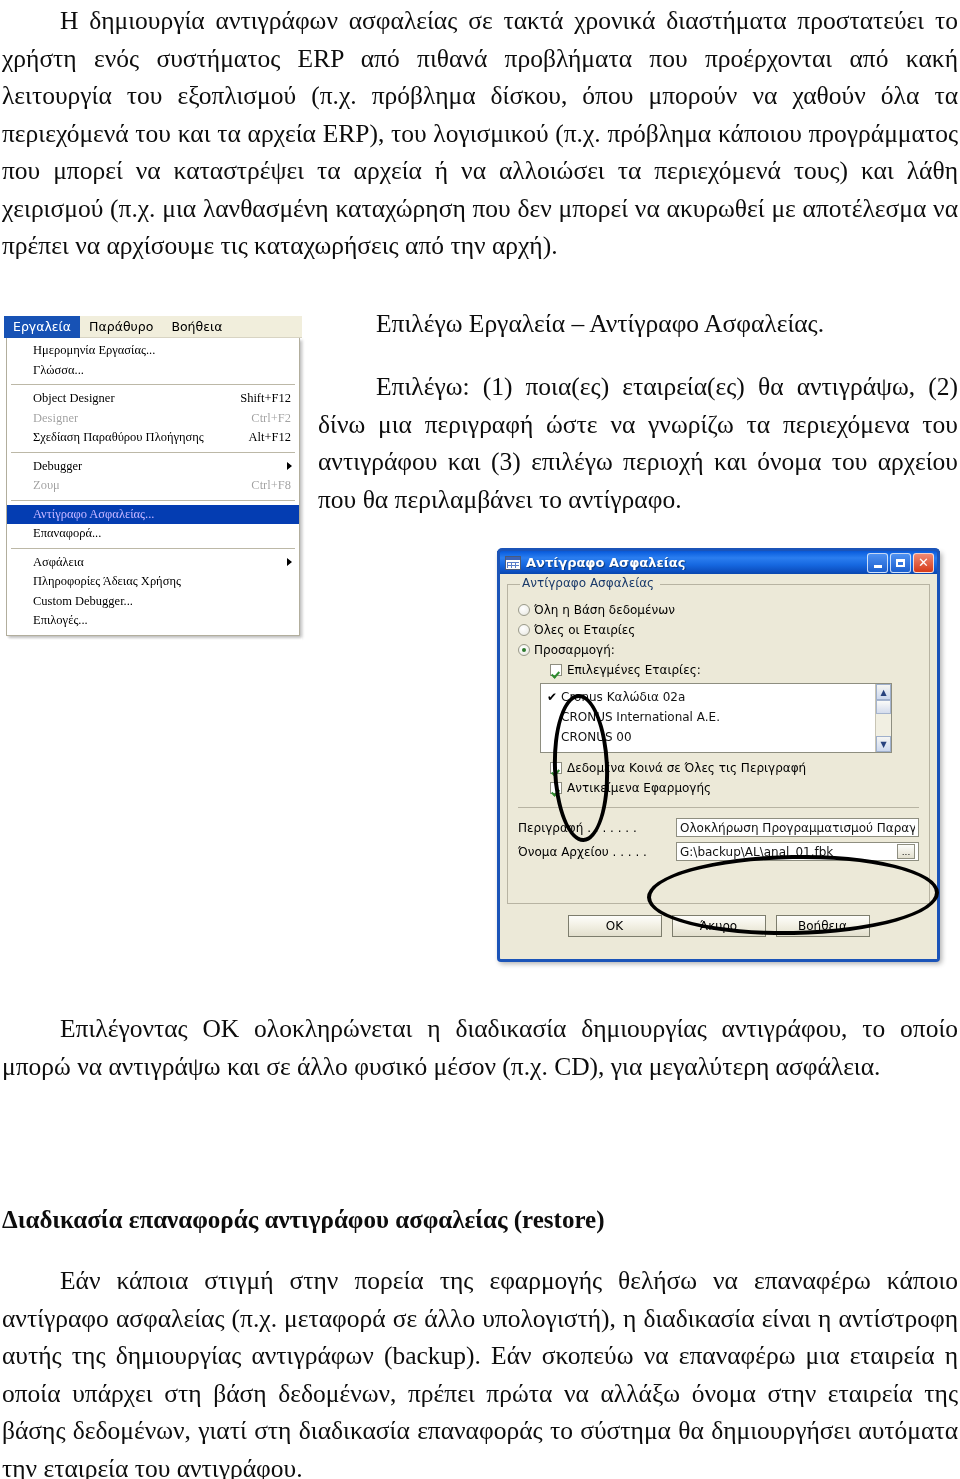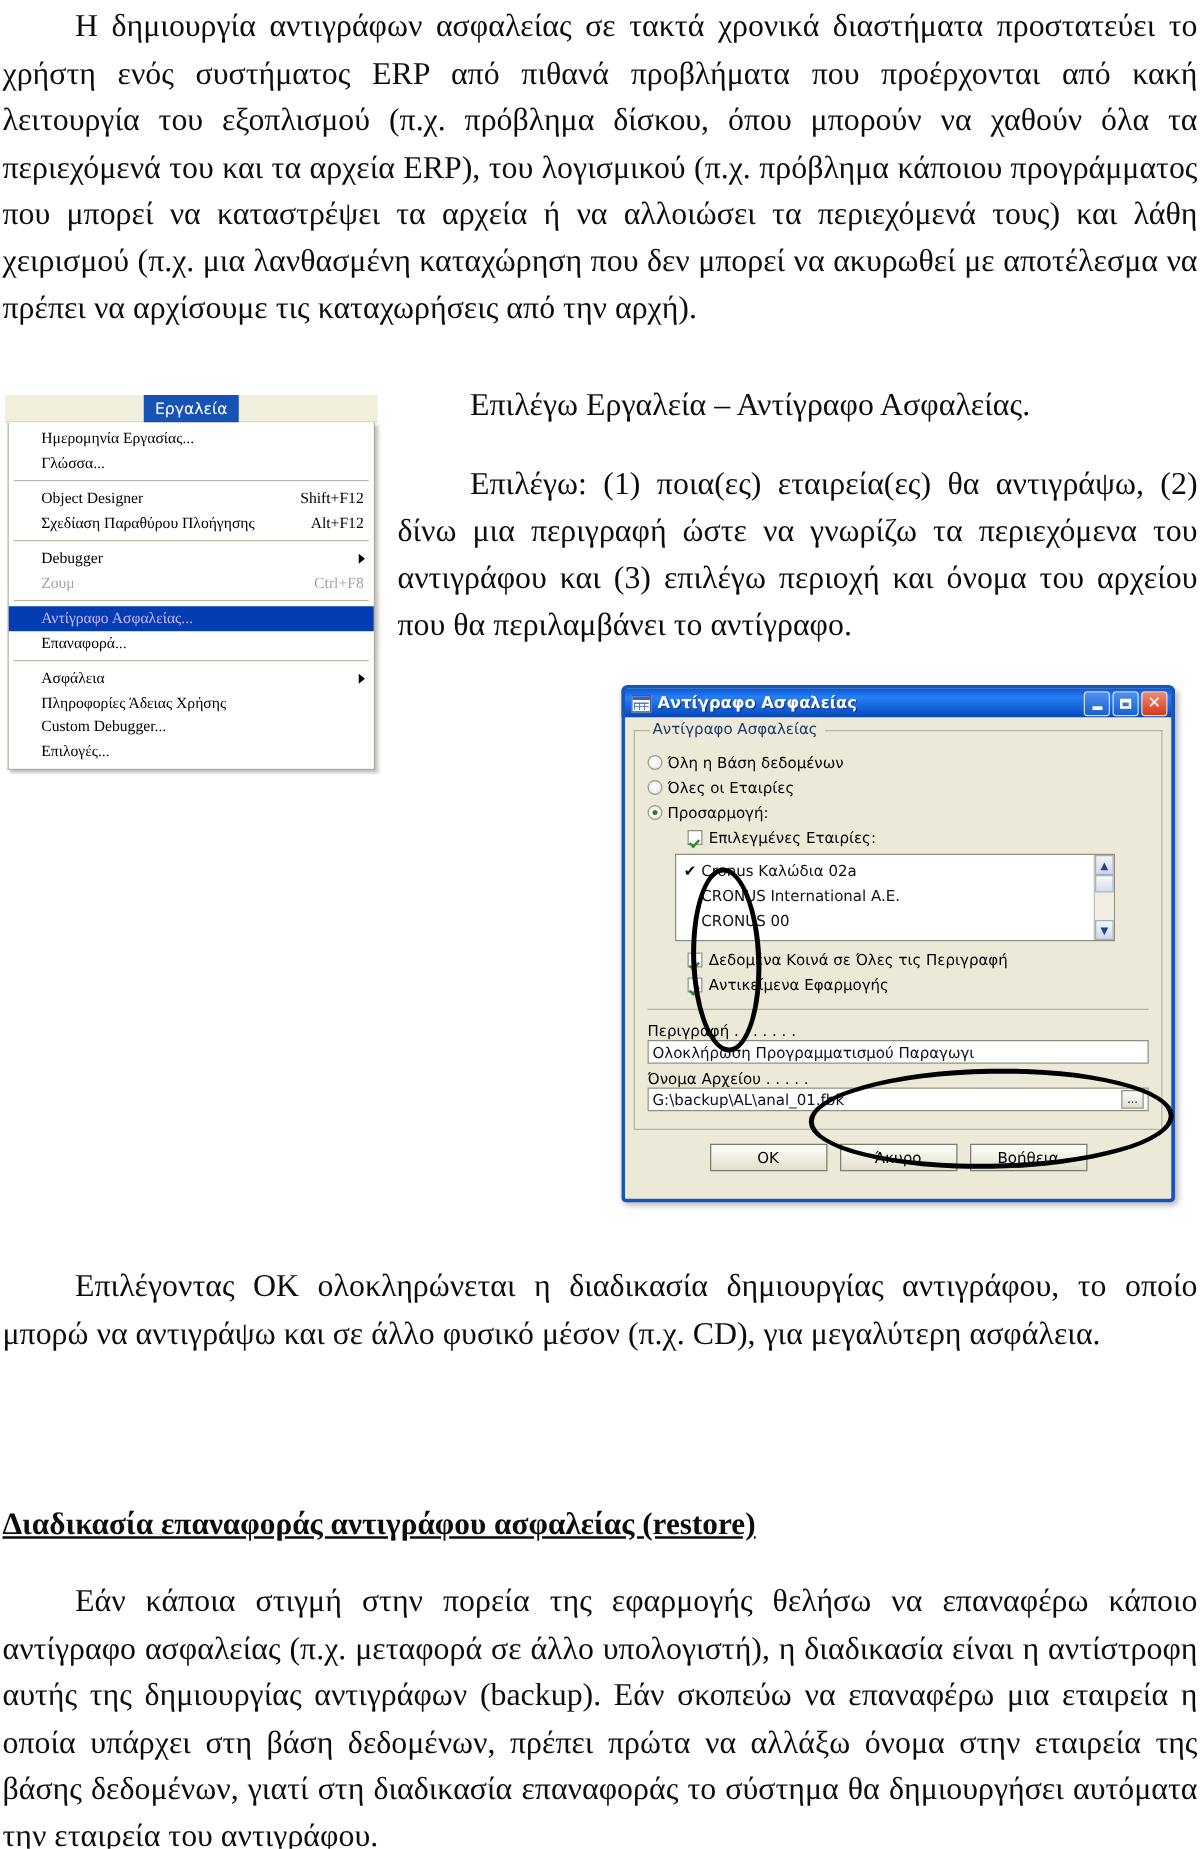--- a/index.html
+++ b/index.html
@@ -18,21 +18,21 @@
 
   
   .doc-para {
     position: absolute;
     text-align: justify;
     font-size: 25.5px;
     line-height: 37.5px;
     color: #0d0d0d;
   }
   .doc-para.indent { text-indent: 58px; }
-  .doc-para.bold { font-weight: bold; text-decoration: underline; }
+  .doc-para.bold { font-weight: bold; }
 
   #para-intro   { left: 2px;  top: 2px;   width: 956px; }
   #para-select1 { left: 318px; top: 305px; width: 640px; }
   #para-select2 { left: 318px; top: 368px; width: 640px; }
   #para-ok      { left: 2px;  top: 1010px; width: 956px; }
   #heading-restore { left: 2px; top: 1201px; width: 956px; font-size: 25px; }
   #para-restore { left: 2px;  top: 1262px; width: 956px; }
 
   
   #menu-shot {
@@ -46,21 +46,20 @@
     filter: contrast(1.05);
   }
   .menubar {
     height: 21px;
     background: #ece9d8;
     display: flex;
     align-items: center;
     font-size: 12.5px;
     color: #000;
     border-bottom: 1px solid #d7d3c3;
-    flex-direction: column;
   }
   .menubar-item {
     padding: 3px 9px 4px 9px;
     white-space: nowrap;
   }
   .menubar-item.active {
     background: #1c54b2;
     color: #ffffff;
   }
   .menu-popup {
@@ -305,24 +304,24 @@
   }
   .sb-track { flex: 1 1 auto; }
 
   .gb-divider {
     height: 1px;
     background: #b7b3a2;
     margin: 12px 0 10px 0;
   }
   .field-row {
     display: flex;
+    align-items: center;
     font-size: 12px;
     margin-bottom: 5px;
     white-space: nowrap;
-    flex-direction: column;
   }
   .field-label {
     width: 158px;
     flex: 0 0 auto;
     color: #000;
     overflow: hidden;
   }
   .field-input {
     flex: 1 1 auto;
     height: 19px;
@@ -409,20 +408,24 @@
       <div class="menu-item">
         <span class="mi-label">Ημερομηνία Εργασίας...</span>
       </div>
       <div class="menu-item">
         <span class="mi-label">Γλώσσα...</span>
       </div>
       <div class="menu-sep"></div>
       <div class="menu-item">
         <span class="mi-label">Object Designer</span>
         <span class="mi-accel">Shift+F12</span>
+      </div>
+      <div class="menu-item disabled">
+        <span class="mi-label">Designer</span>
+        <span class="mi-accel">Ctrl+F2</span>
       </div>
       <div class="menu-item">
         <span class="mi-label">Σχεδίαση Παραθύρου Πλοήγησης</span>
         <span class="mi-accel">Alt+F12</span>
       </div>
       <div class="menu-sep"></div>
       <div class="menu-item">
         <span class="mi-label">Debugger</span>
         <span class="mi-arrow"></span>
       </div>

